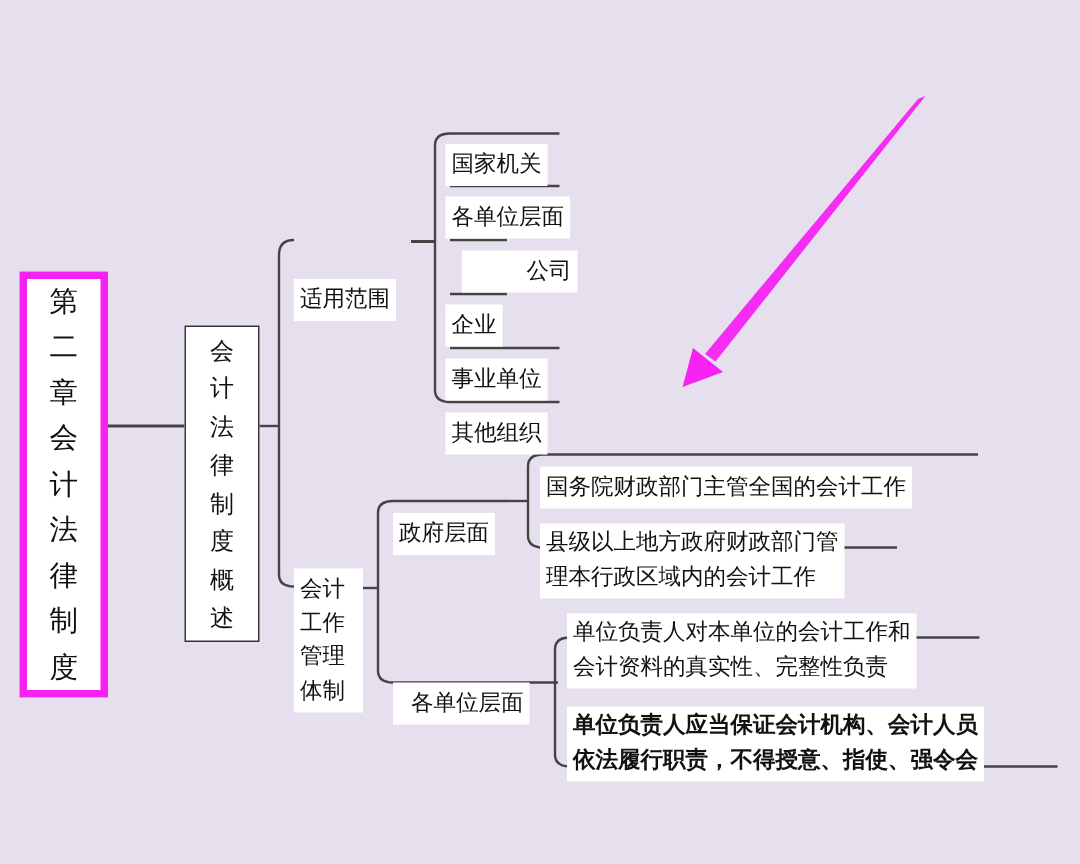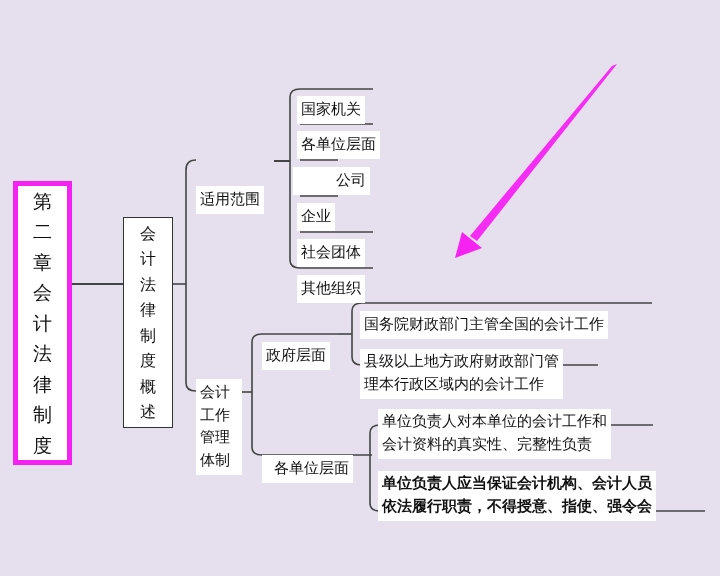--- a/index.html
+++ b/index.html
@@ -90,23 +90,23 @@
   <span class="vchar">律</span>
   <span class="vchar">制</span>
   <span class="vchar">度</span>
   <span class="vchar">概</span>
   <span class="vchar">述</span>
 </div>
 
 <div class="abs node" style="left:196px; top:147px;">适用范围</div>
 <div class="abs node" style="left:297px; top:57px;">国家机关</div>
 <div class="abs node" style="left:297px; top:92px;">各单位层面</div>
-<div class="abs node" style="left:293px; top:128px;padding-left:43px;">公司</div>
+<div class="abs node" style="left:308px; top:128px;padding-left:43px;">公司</div>
 <div class="abs node" style="left:297px; top:164px;">企业</div>
-<div class="abs node" style="left:297px; top:200px;">社会团体</div>
+<div class="abs node" style="left:297px; top:200px;">事业单位</div>
 <div class="abs node" style="left:297px; top:236px;">其他组织</div>
 
 <div class="abs node multi" style="left:196px; top:340px; width:40px; font-size:15px; line-height:22.5px; padding:2px 2px 4px 4px;">
   <div>会计</div>
   <div>工作</div>
   <div>管理</div>
   <div>体制</div>
 </div>
 
 <div class="abs node" style="left:262px; top:303px;">政府层面</div>

